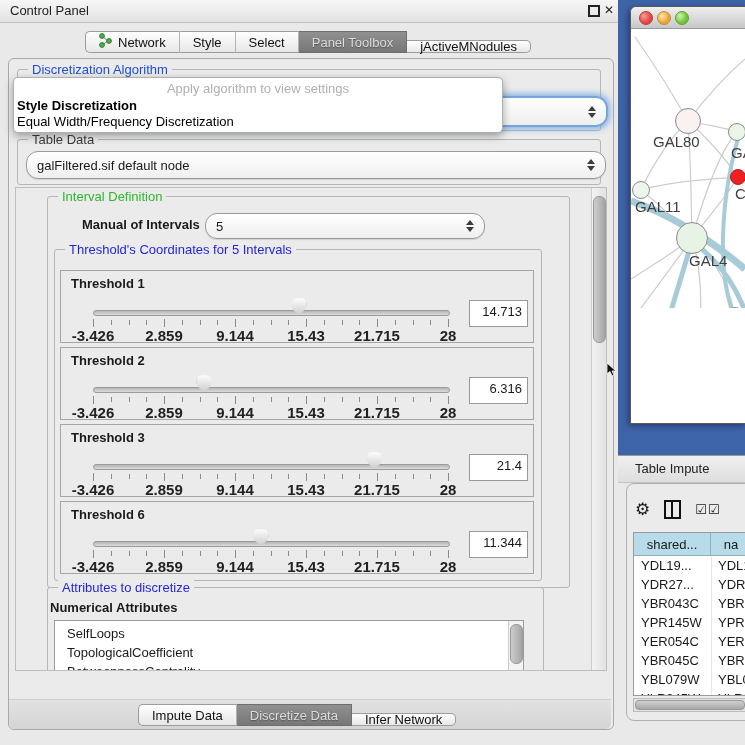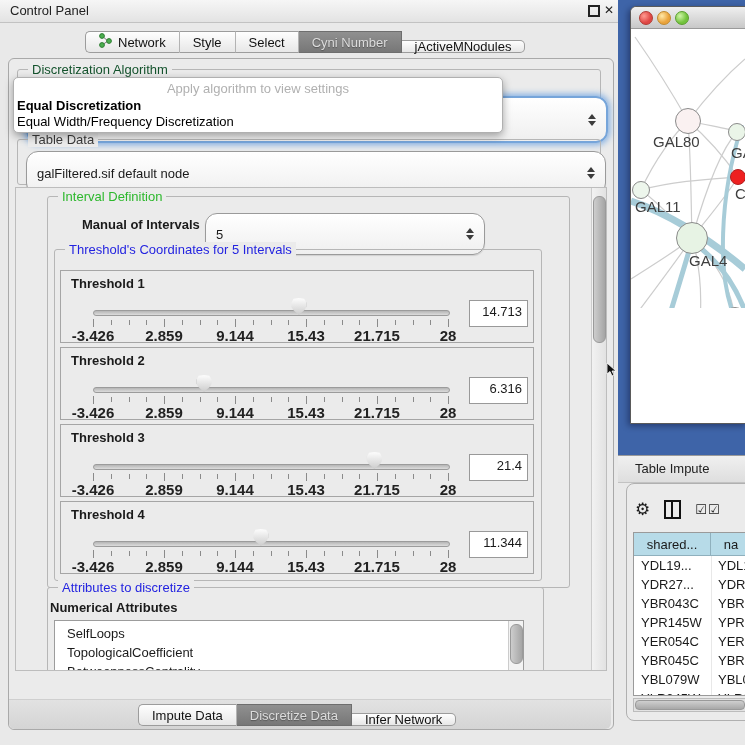--- a/index.html
+++ b/index.html
@@ -23,22 +23,22 @@
   #top-tabs{left:85px;top:31px;}
   #bottom-tabs{left:138px;top:704px;}
   .net-ic{margin-right:6px;}
   
   #main-panel{position:absolute;left:8px;top:58px;width:604px;height:670px;background:#ebebeb;
     border:1px solid #a9a9a9;border-radius:6px;}
   .group{position:absolute;border:1px solid #b6b6b6;border-radius:3px;}
   .gtitle{position:absolute;top:-8px;left:10px;background:#ebebeb;padding:0 4px;font-size:13px;white-space:nowrap;}
   .gtitle.green{color:var(--green-title);}
   .gtitle.blue{color:var(--blue-title);}
-  .gtitle.dark{color:#14532d;}
-  .combo{position:absolute;display:flex;align-items:center;padding:9px 10px;font-size:13px;
+  .gtitle.dark{color:#1d4ed8;}
+  .combo{position:absolute;display:flex;align-items:center;padding:1px 10px;font-size:13px;
     background:linear-gradient(#ffffff,#efefef);border:1px solid #9a9a9a;border-radius:12px;
     box-shadow:inset 0 1px 0 #fff,0 1px 1px rgba(0,0,0,.12);}
   .stepper{margin-left:auto;display:flex;flex-direction:column;gap:2px;}
   .stepper i{width:0;height:0;border-left:4px solid transparent;border-right:4px solid transparent;display:block;}
   .stepper .up{border-bottom:5px solid #3c3c3c;}
   .stepper .dn{border-top:5px solid #3c3c3c;}
   #algo-combo{left:17px;top:37px;width:558px;height:25px;border:2px solid #76a5da;
     box-shadow:0 0 6px 2px rgba(105,160,225,.8);}
   
   #algo-popup{position:absolute;left:4px;top:18px;width:488px;height:54px;background:#fff;
@@ -145,42 +145,42 @@
         </span>
         <span>Network</span>
       </div>
       <div class="seg">
         <span>Style</span>
       </div>
       <div class="seg">
         <span>Select</span>
       </div>
       <div class="seg dark">
-        <span>Cyni Number</span>
+        <span>Panel Toolbox</span>
       </div>
       <div class="seg last">
         <span>jActiveMNodules</span>
       </div>
     </div>
 
     <div id="main-panel">
 
       <div class="group" id="algo-group" style="left:8px;top:10px;width:582px;height:60px;">
         <span class="gtitle dark">Discretization Algorithm</span>
       </div>
       <div class="combo" id="algo-combo">
         <span class="stepper">
             <i class="up"></i>
             <i class="dn"></i>
           </span>
       </div>
 
       <div id="algo-popup">
         <div class="popup-hint">Apply algorithm to view settings</div>
-        <div class="popup-item bold">Equal Discretization</div>
+        <div class="popup-item bold">Style Discretization</div>
         <div class="popup-item">Equal Width/Frequency Discretization</div>
       </div>
 
       <div class="group" style="left:8px;top:80px;width:582px;height:44px;">
         <span class="gtitle" style="color:#3a3a3a;">Table Data</span>
       </div>
       <div class="combo" style="left:17px;top:92px;width:558px;height:24px;">
         <span>galFiltered.sif default node</span>
         <span class="stepper">
             <i class="up"></i>
@@ -314,21 +314,21 @@
               <span style="left: 0%;">-3.426</span>
               <span style="left: 20%;">2.859</span>
               <span style="left: 40%;">9.144</span>
               <span style="left: 60%;">15.43</span>
               <span style="left: 80%;">21.715</span>
               <span style="left: 100%;">28</span>
             </div>
           <div class="tvalue">21.4</div>
         </div>
         <div class="tpanel threshold-row" style="top:313px;">
-          <span class="tp-label">Threshold 4</span>
+          <span class="tp-label">Threshold 6</span>
           <div class="track">
               <div class="slider-thumb" style="left: calc(47% - 7.5px);"></div>
             </div>
           <div class="ticks">
               <span class="tick major" style="left: 0%;"></span>
               <span class="tick" style="left: 5%;"></span>
               <span class="tick" style="left: 10%;"></span>
               <span class="tick" style="left: 15%;"></span>
               <span class="tick major" style="left: 20%;"></span>
               <span class="tick" style="left: 25%;"></span>

